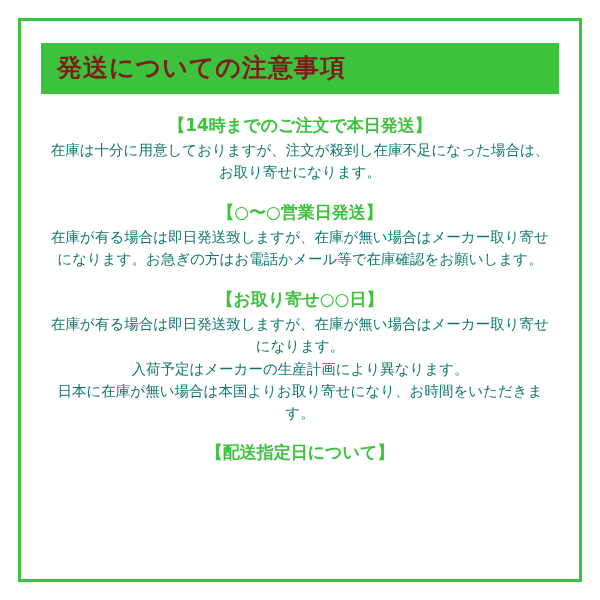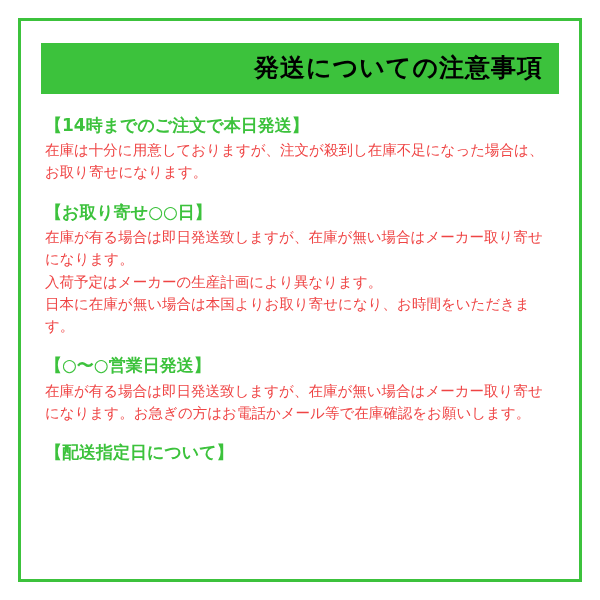--- a/index.html
+++ b/index.html
@@ -25,47 +25,47 @@
     box-sizing: border-box;
     width: 100%;
     height: 100%;
     border: 3px solid #3cc23c;
     padding: 22px 20px 20px 20px;
     display: flex;
     flex-direction: column;
   }
   .title-bar {
     background: #3cc23c;
-    color: #000000;
+    color: #7f1d1d;
     font-size: 25px;
     font-weight: bold;
     letter-spacing: 1px;
     padding: 11px 16px 12px 16px;
     margin: 0 0 20px 0;
     line-height: 1.1;
-    text-align: right;
   }
   .content {
     padding: 0 4px;
   }
   .section {
     margin-bottom: 17px;
+    text-align: center;
   }
   .section:last-child {
     margin-bottom: 15px;
   }
   .section-head {
     color: #3cc23c;
     font-weight: bold;
     font-size: 17px;
     line-height: 1.35;
     margin-bottom: 3px;
   }
   .section-body {
-    color: #ef4444;
+    color: #0f766e;
     font-size: 14.5px;
     line-height: 1.52;
   }
   .section-body p {
     margin: 0;
   }
 </style>
 </head>
 <body>
 
@@ -77,32 +77,32 @@
     <div class="content">
 
       <div class="section">
         <div class="section-head">【14時までのご注文で本日発送】</div>
         <div class="section-body">
           <p>在庫は十分に用意しておりますが、注文が殺到し在庫不足になった場合は、お取り寄せになります。</p>
         </div>
       </div>
 
       <div class="section">
+        <div class="section-head">【○〜○営業日発送】</div>
+        <div class="section-body">
+          <p>在庫が有る場合は即日発送致しますが、在庫が無い場合はメーカー取り寄せになります。お急ぎの方はお電話かメール等で在庫確認をお願いします。</p>
+        </div>
+      </div>
+
+      <div class="section">
         <div class="section-head">【お取り寄せ○○日】</div>
         <div class="section-body">
           <p>在庫が有る場合は即日発送致しますが、在庫が無い場合はメーカー取り寄せになります。</p>
           <p>入荷予定はメーカーの生産計画により異なります。</p>
           <p>日本に在庫が無い場合は本国よりお取り寄せになり、お時間をいただきます。</p>
-        </div>
-      </div>
-
-      <div class="section">
-        <div class="section-head">【○〜○営業日発送】</div>
-        <div class="section-body">
-          <p>在庫が有る場合は即日発送致しますが、在庫が無い場合はメーカー取り寄せになります。お急ぎの方はお電話かメール等で在庫確認をお願いします。</p>
         </div>
       </div>
 
       <div class="section">
         <div class="section-head">【配送指定日について】</div>
       </div>
 
     </div>
   </div>
 </div>

